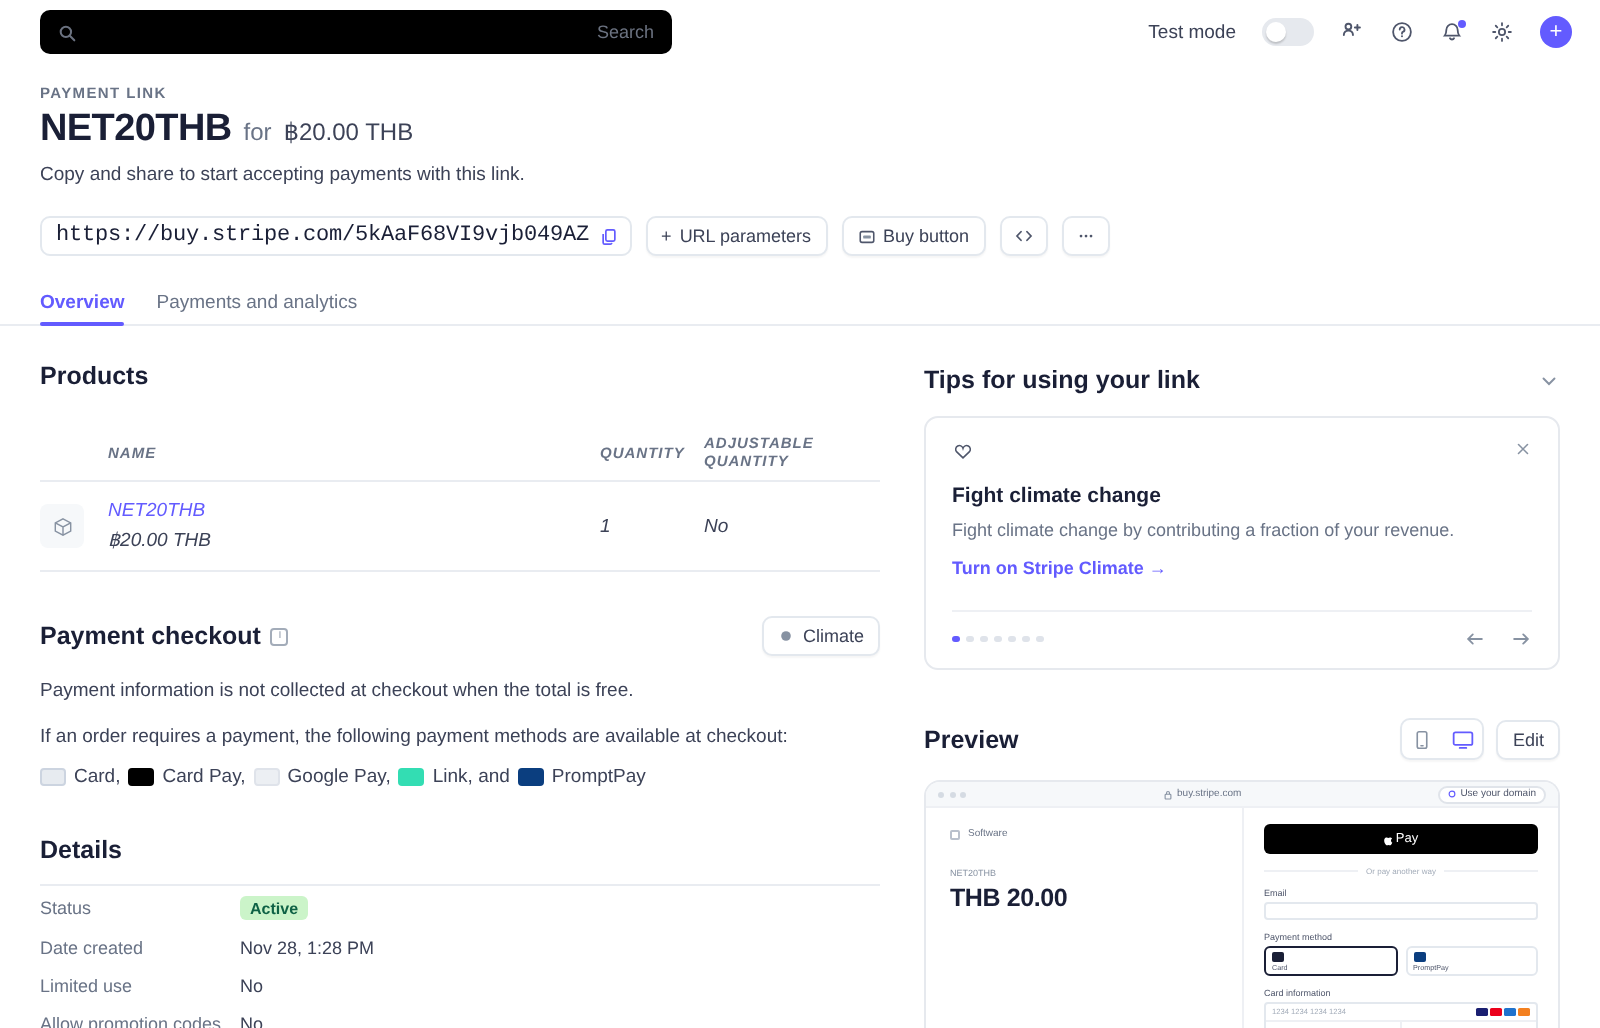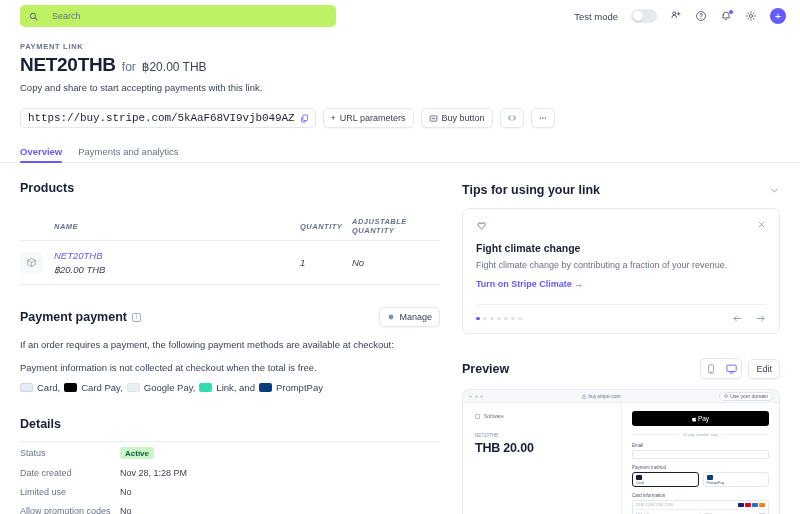--- a/index.html
+++ b/index.html
@@ -11,22 +11,22 @@
     overflow: hidden;
   }
   .page { position: relative; width: 800px; height: 514px; }
 
   
   .topbar {
     height: 32px; display: flex; align-items: center;
     padding: 0 14px 0 20px; gap: 10px;
   }
   .search-box {
-    width: 316px; height: 22px; background: #bef264; border-radius: 5px;
-    display: flex; align-items: center; gap: 14px; padding: 0 9px;
+    width: 316px; height: 22px; background: #000000; border-radius: 5px;
+    display: flex; align-items: center; gap: 2px; padding: 0 9px; justify-content: space-between;
   }
   .search-box .ph { font-size: 9px; color: #6b7280; }
   .topbar-right {
     margin-left: auto; display: flex; align-items: center; gap: 13px;
   }
   .testmode-label { font-size: 9.5px; color: #3c4257; }
   .toggle {
     width: 26px; height: 14px; border-radius: 7px; background: #e6e9ee;
     position: relative; display: inline-block;
   }
@@ -390,34 +390,34 @@
               <td class="td-qty cell-text">1</td>
               <td class="td-aq cell-text">No</td>
             </tr>
           </tbody>
         </table>
       </div>
 
       <div class="pm-sec">
         <div class="sec-head-row">
           <div class="sec-head">
-            <span class="sec-title">Payment payment</span>
+            <span class="sec-title">Payment checkout</span>
             <span class="info-icon">i</span>
           </div>
           <div class="btn">
             <span class="ic">
               <svg width="8" height="8" viewBox="0 0 20 20" fill="#8792a2">
                   <circle cx="10" cy="10" r="6"></circle>
                 </svg>
             </span>
-            <span>Manage</span>
-          </div>
-        </div>
+            <span>Climate</span>
+          </div>
+        </div>
+        <div class="pm-line">Payment information is not collected at checkout when the total is free.</div>
         <div class="pm-line">If an order requires a payment, the following payment methods are available at checkout:</div>
-        <div class="pm-line">Payment information is not collected at checkout when the total is free.</div>
         <div class="pm-icons">
           <span class="pm-item">
             <span class="pm-badge pm-card"></span>
             <span>Card,</span>
           </span>
           <span class="pm-item">
             <span class="pm-badge pm-apple"></span>
             <span>Card Pay,</span>
           </span>
           <span class="pm-item">

